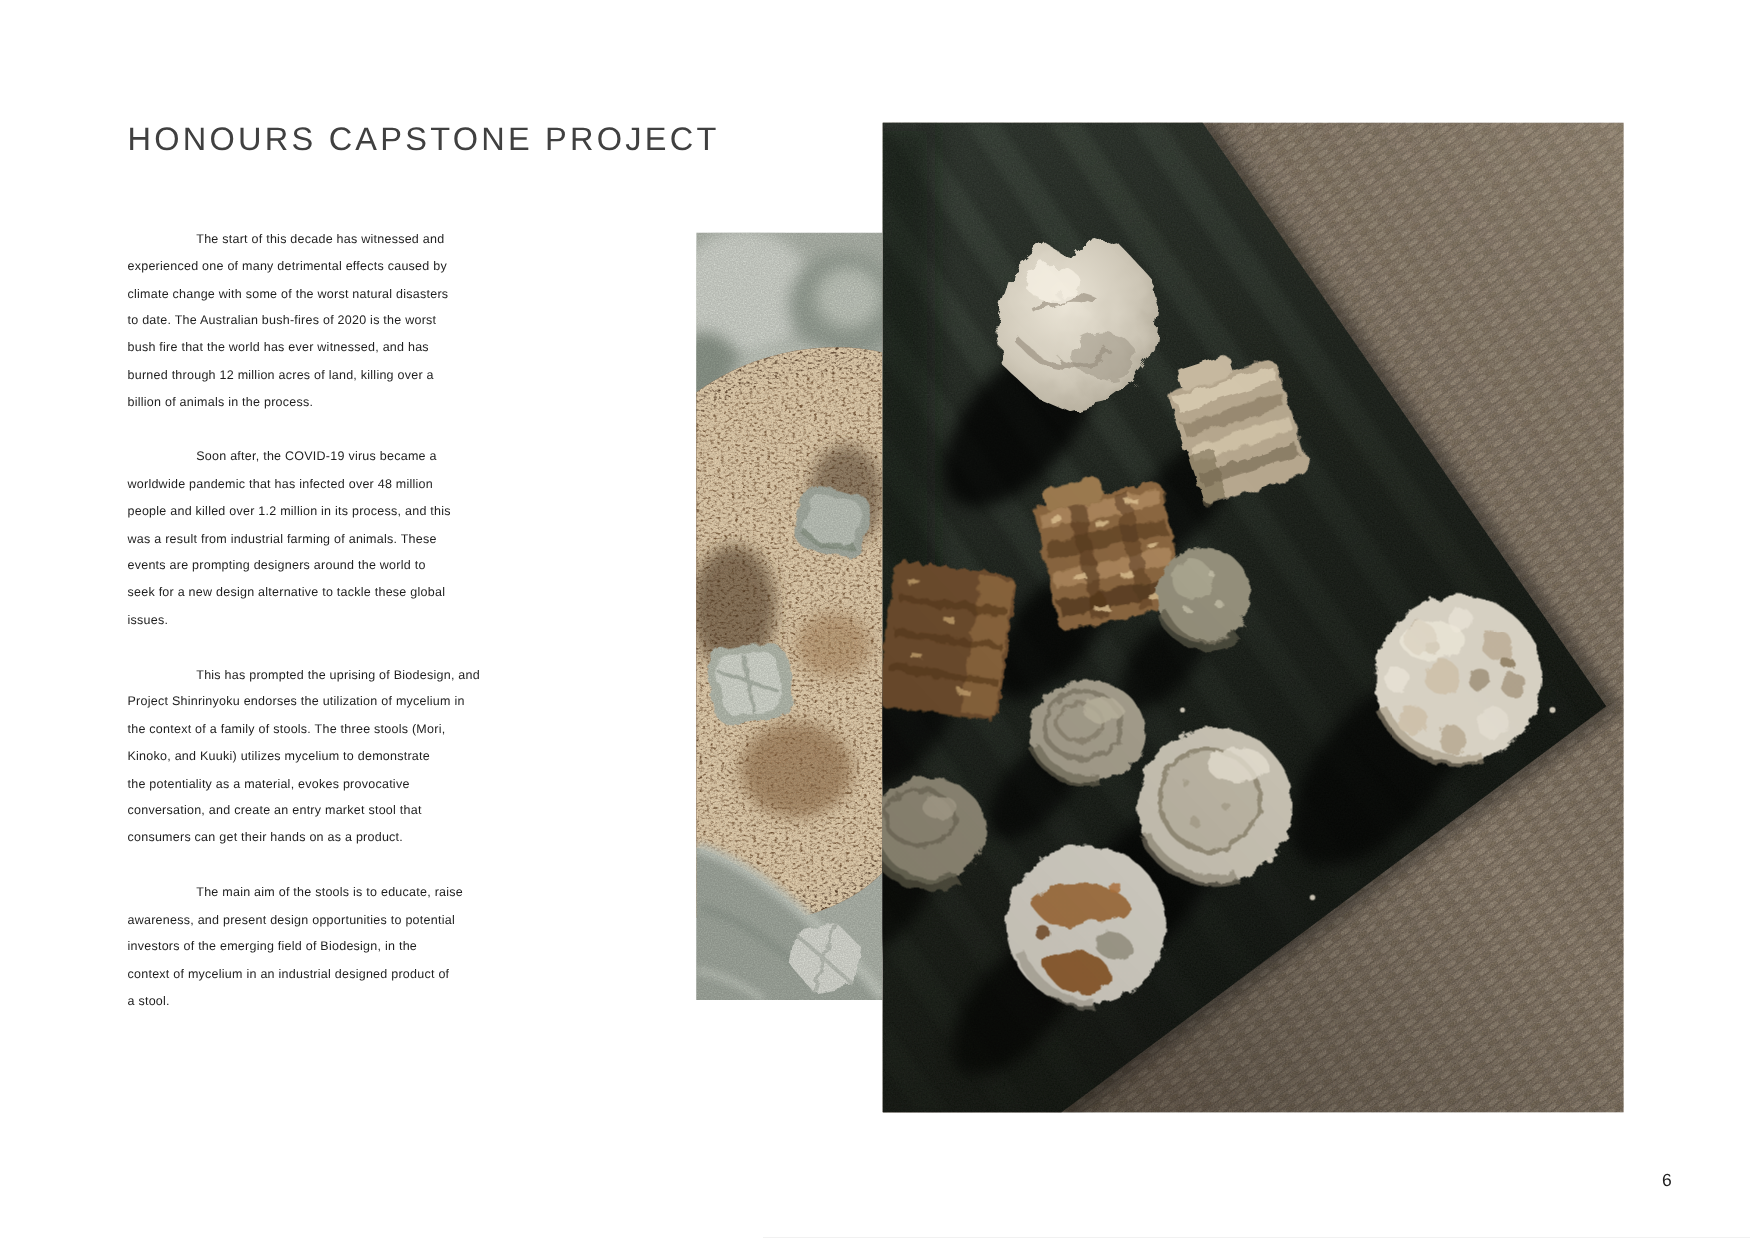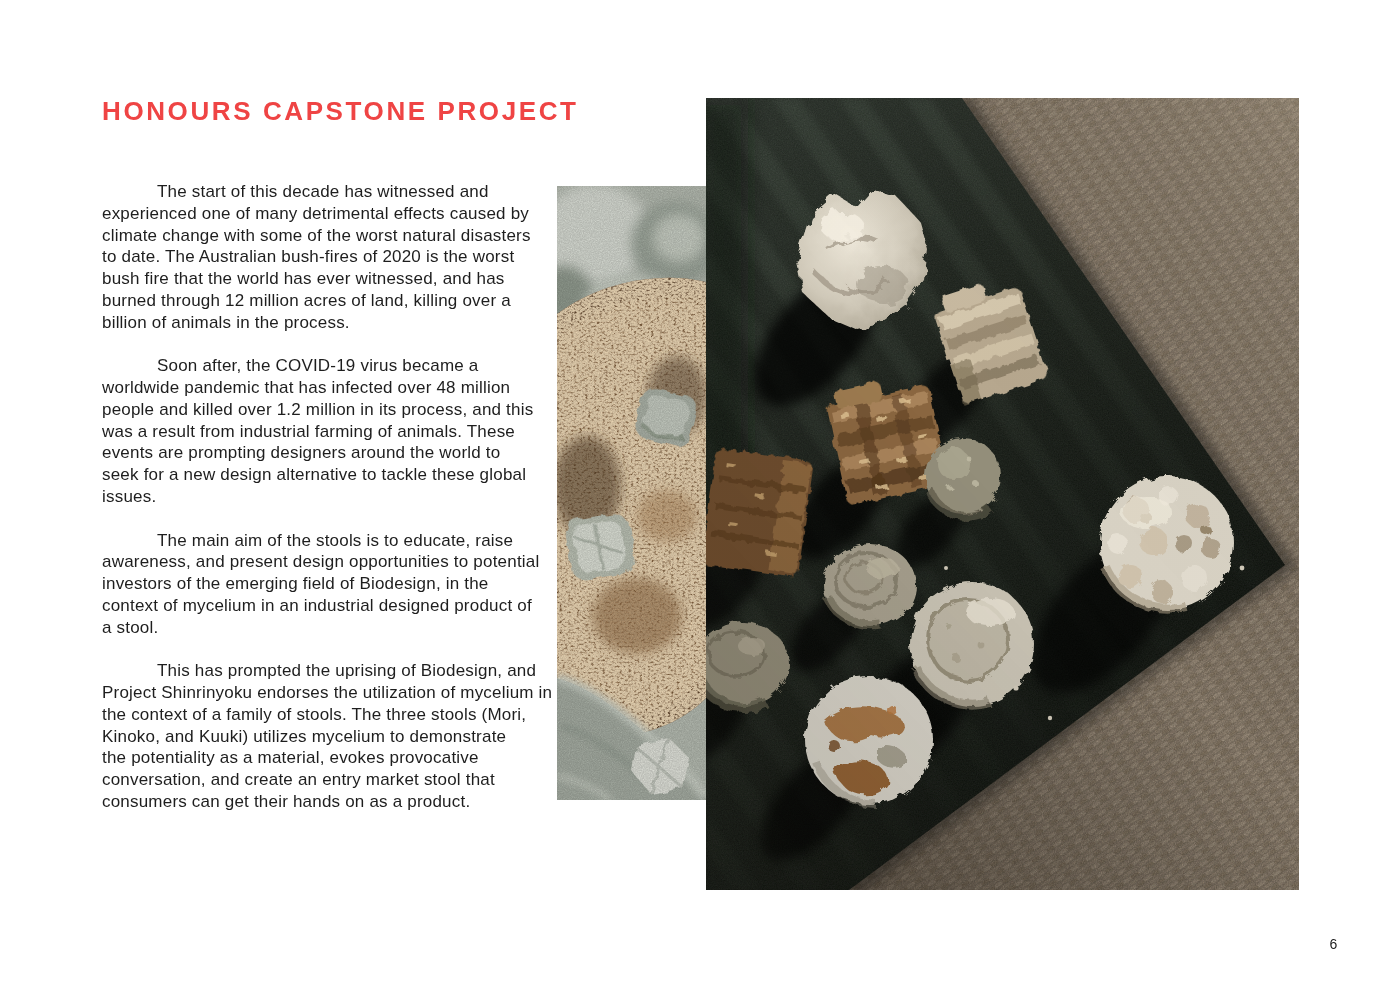--- a/index.html
+++ b/index.html
@@ -2,30 +2,30 @@
 <html><head>
 <meta charset="utf-8">
 <style>
   html,body{margin:0;padding:0;background:#e8e8e8;}
   .page{
     position:relative;width:1400px;height:990px;background:#ffffff;
     overflow:hidden;font-family:"Liberation Sans",sans-serif;color:#1c1c1c;
   }
   .hdr{position:absolute;left:102px;top:96px;}
   .hdr h1{
-    margin:0;font-size:26px;font-weight:700;letter-spacing:2.6px;color:#ef4444;
+    margin:0;font-size:26px;font-weight:400;letter-spacing:2.6px;color:#404040;
     font-family:"Liberation Sans",sans-serif;
   }
   .hdr h2{
     margin:7px 0 0 0;font-size:16px;font-weight:700;letter-spacing:2.3px;color:#1a1a1a;
     font-family:"Liberation Sans",sans-serif;
   }
   .text-col{position:absolute;left:102px;top:181px;width:452px;}
   .text-col p{
-    margin:0 0 22px 0;font-size:17px;line-height:21.75px;letter-spacing:.2px;
+    margin:0 0 22px 0;font-size:10px;line-height:21.75px;letter-spacing:.2px;
     color:#1e1e1e;white-space:pre-line;text-indent:55px;
   }
   figure{margin:0;padding:0;position:absolute;}
   .photo-left{left:557px;top:186px;width:149px;height:614px;}
   .photo-right{left:706px;top:98px;width:593px;height:792px;}
   figure svg{display:block;}
   .page-number{
     position:absolute;left:1322px;top:936px;width:24px;text-align:center;
     font-size:14px;color:#222;letter-spacing:1px;
   }
@@ -47,32 +47,32 @@
 bush fire that the world has ever witnessed, and has
 burned through 12 million acres of land, killing over a
 billion of animals in the process.</p>
     <p>Soon after, the COVID-19 virus became a
 worldwide pandemic that has infected over 48 million
 people and killed over 1.2 million in its process, and this
 was a result from industrial farming of animals. These
 events are prompting designers around the world to
 seek for a new design alternative to tackle these global
 issues.</p>
-    <p>The main aim of the stools is to educate, raise
-awareness, and present design opportunities to potential
-investors of the emerging field of Biodesign, in the
-context of mycelium in an industrial designed product of
-a stool.</p>
     <p>This has prompted the uprising of Biodesign, and
 Project Shinrinyoku endorses the utilization of mycelium in
 the context of a family of stools. The three stools (Mori,
 Kinoko, and Kuuki) utilizes mycelium to demonstrate
 the potentiality as a material, evokes provocative
 conversation, and create an entry market stool that
 consumers can get their hands on as a product.</p>
+    <p>The main aim of the stools is to educate, raise
+awareness, and present design opportunities to potential
+investors of the emerging field of Biodesign, in the
+context of mycelium in an industrial designed product of
+a stool.</p>
   </main>
 
   <figure class="photo-left">
     <svg width="149" height="614" viewBox="0 0 149 614" xmlns="http://www.w3.org/2000/svg">
       <defs>
         <filter id="lb6" x="-30%" y="-30%" width="160%" height="160%">
             <feGaussianBlur stdDeviation="6"></feGaussianBlur>
           </filter>
         <filter id="lb3" x="-30%" y="-30%" width="160%" height="160%">
             <feGaussianBlur stdDeviation="3"></feGaussianBlur>

